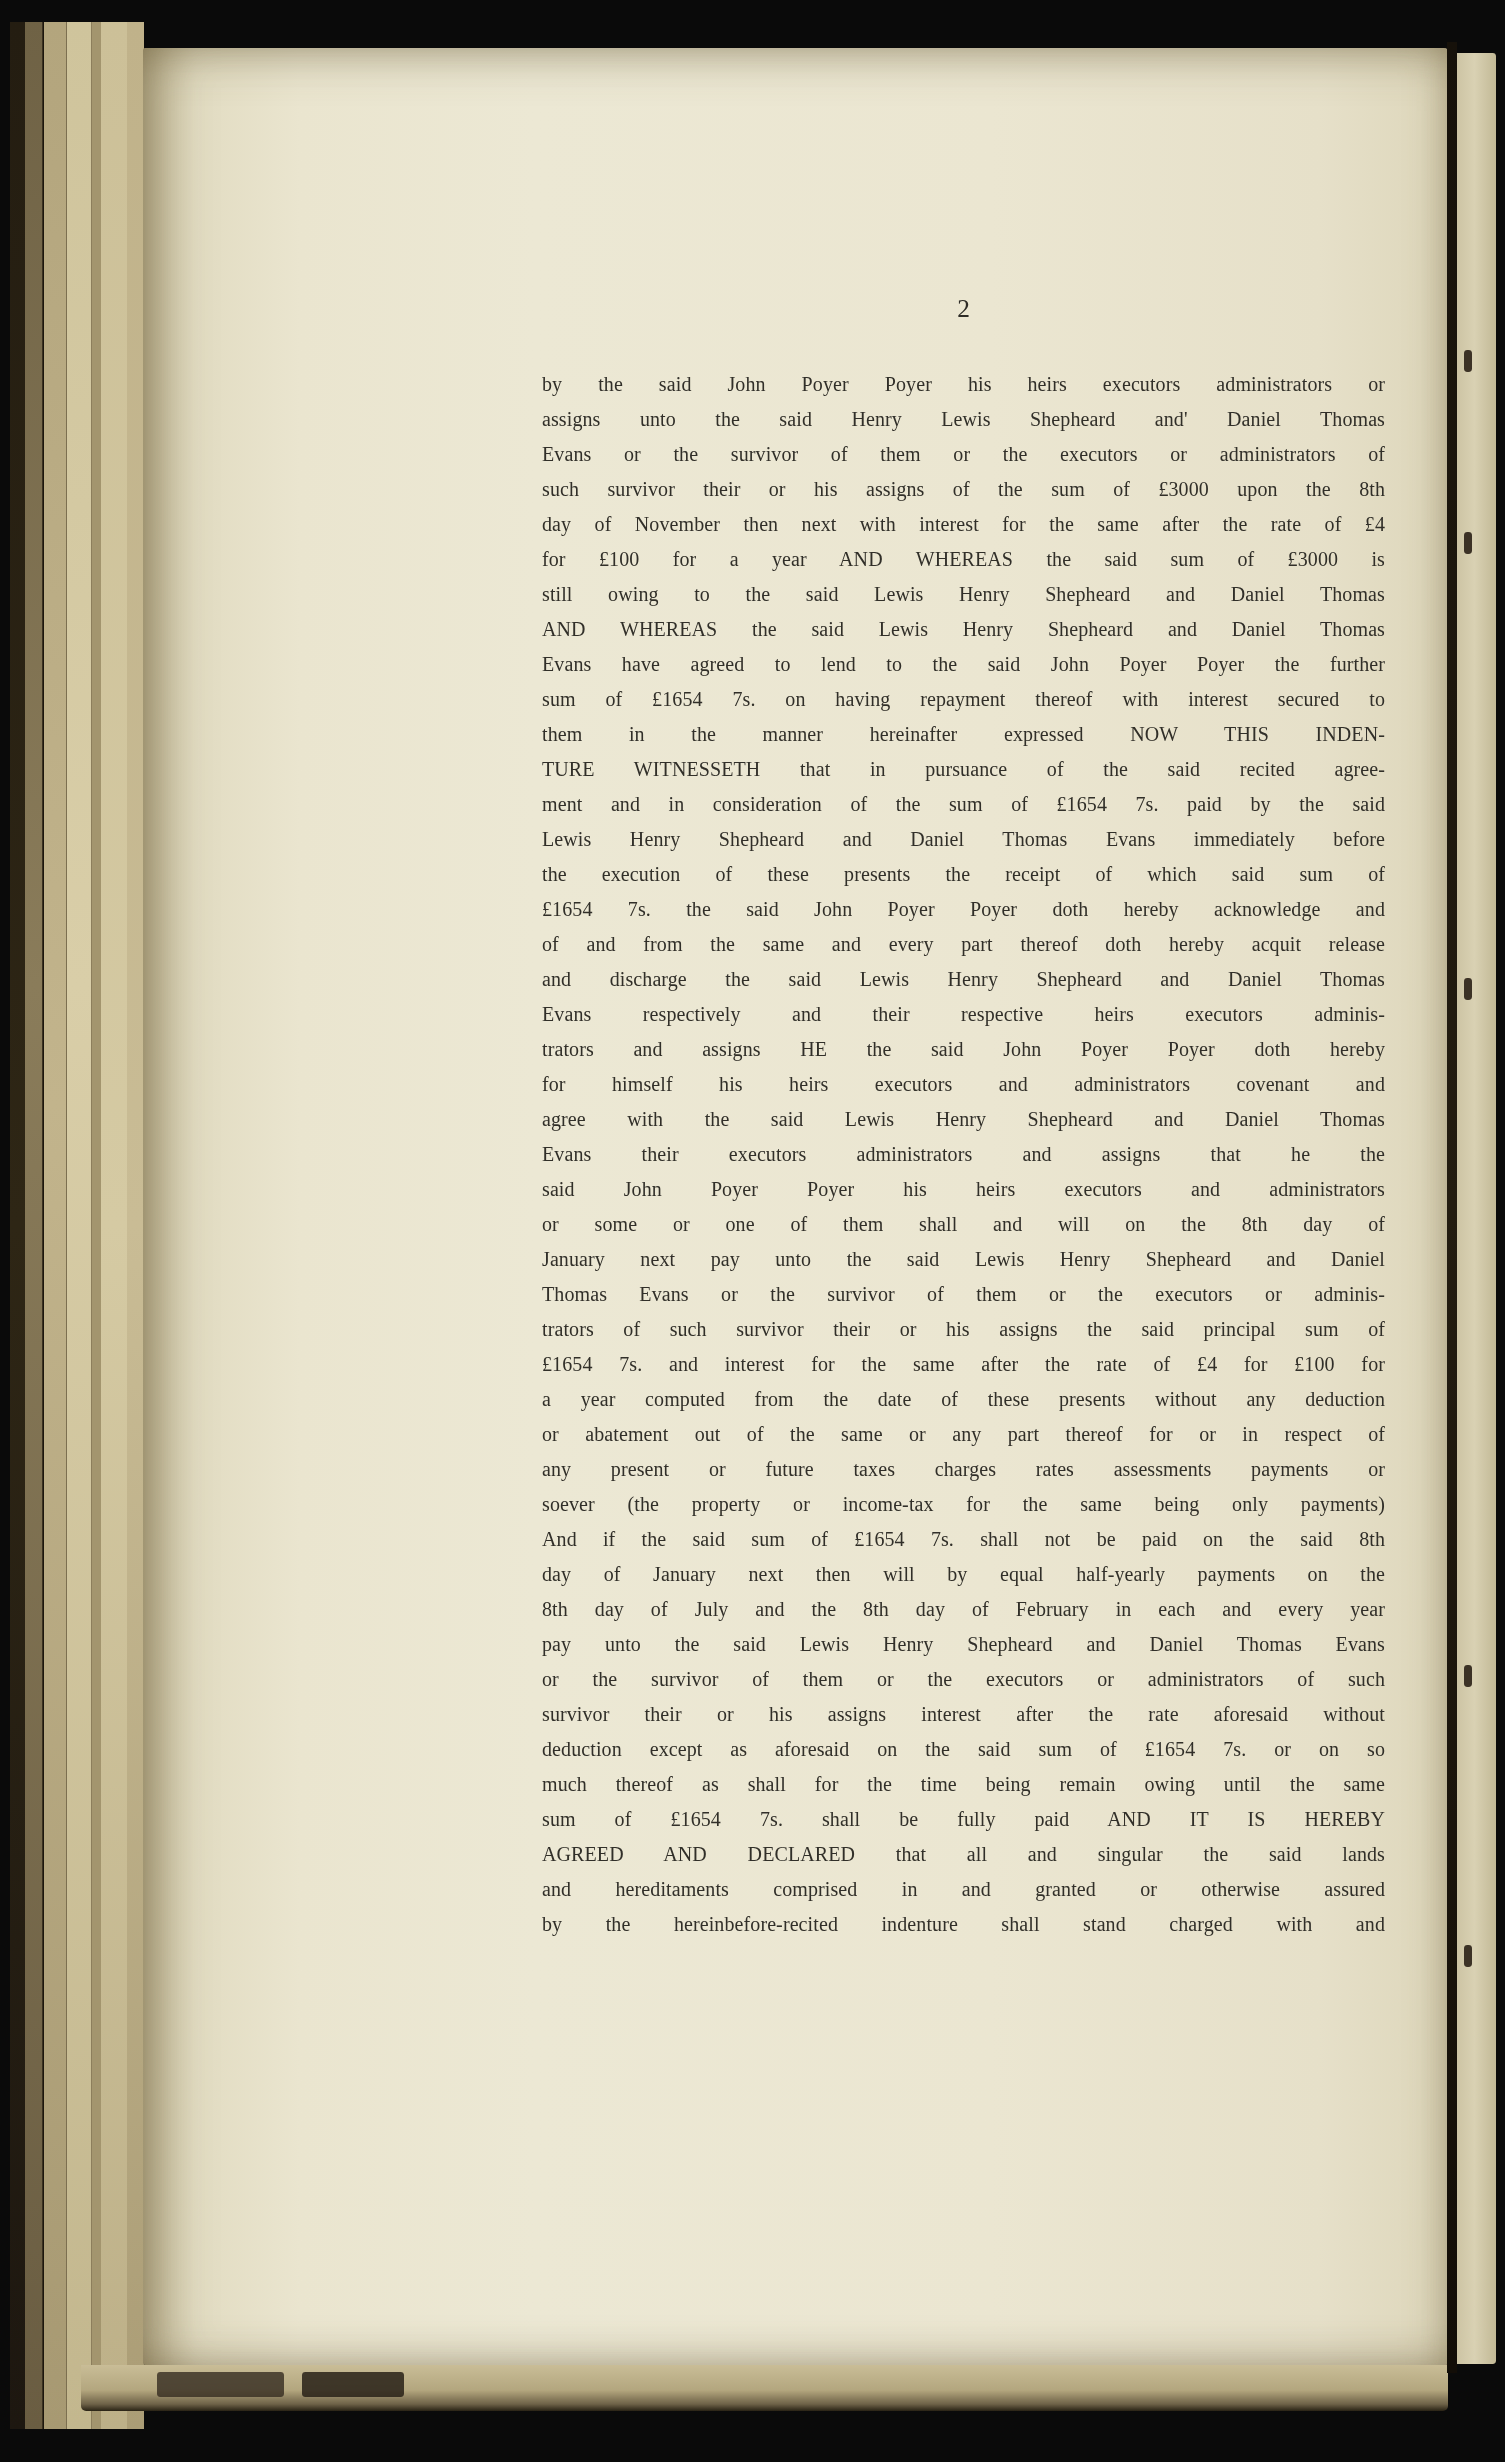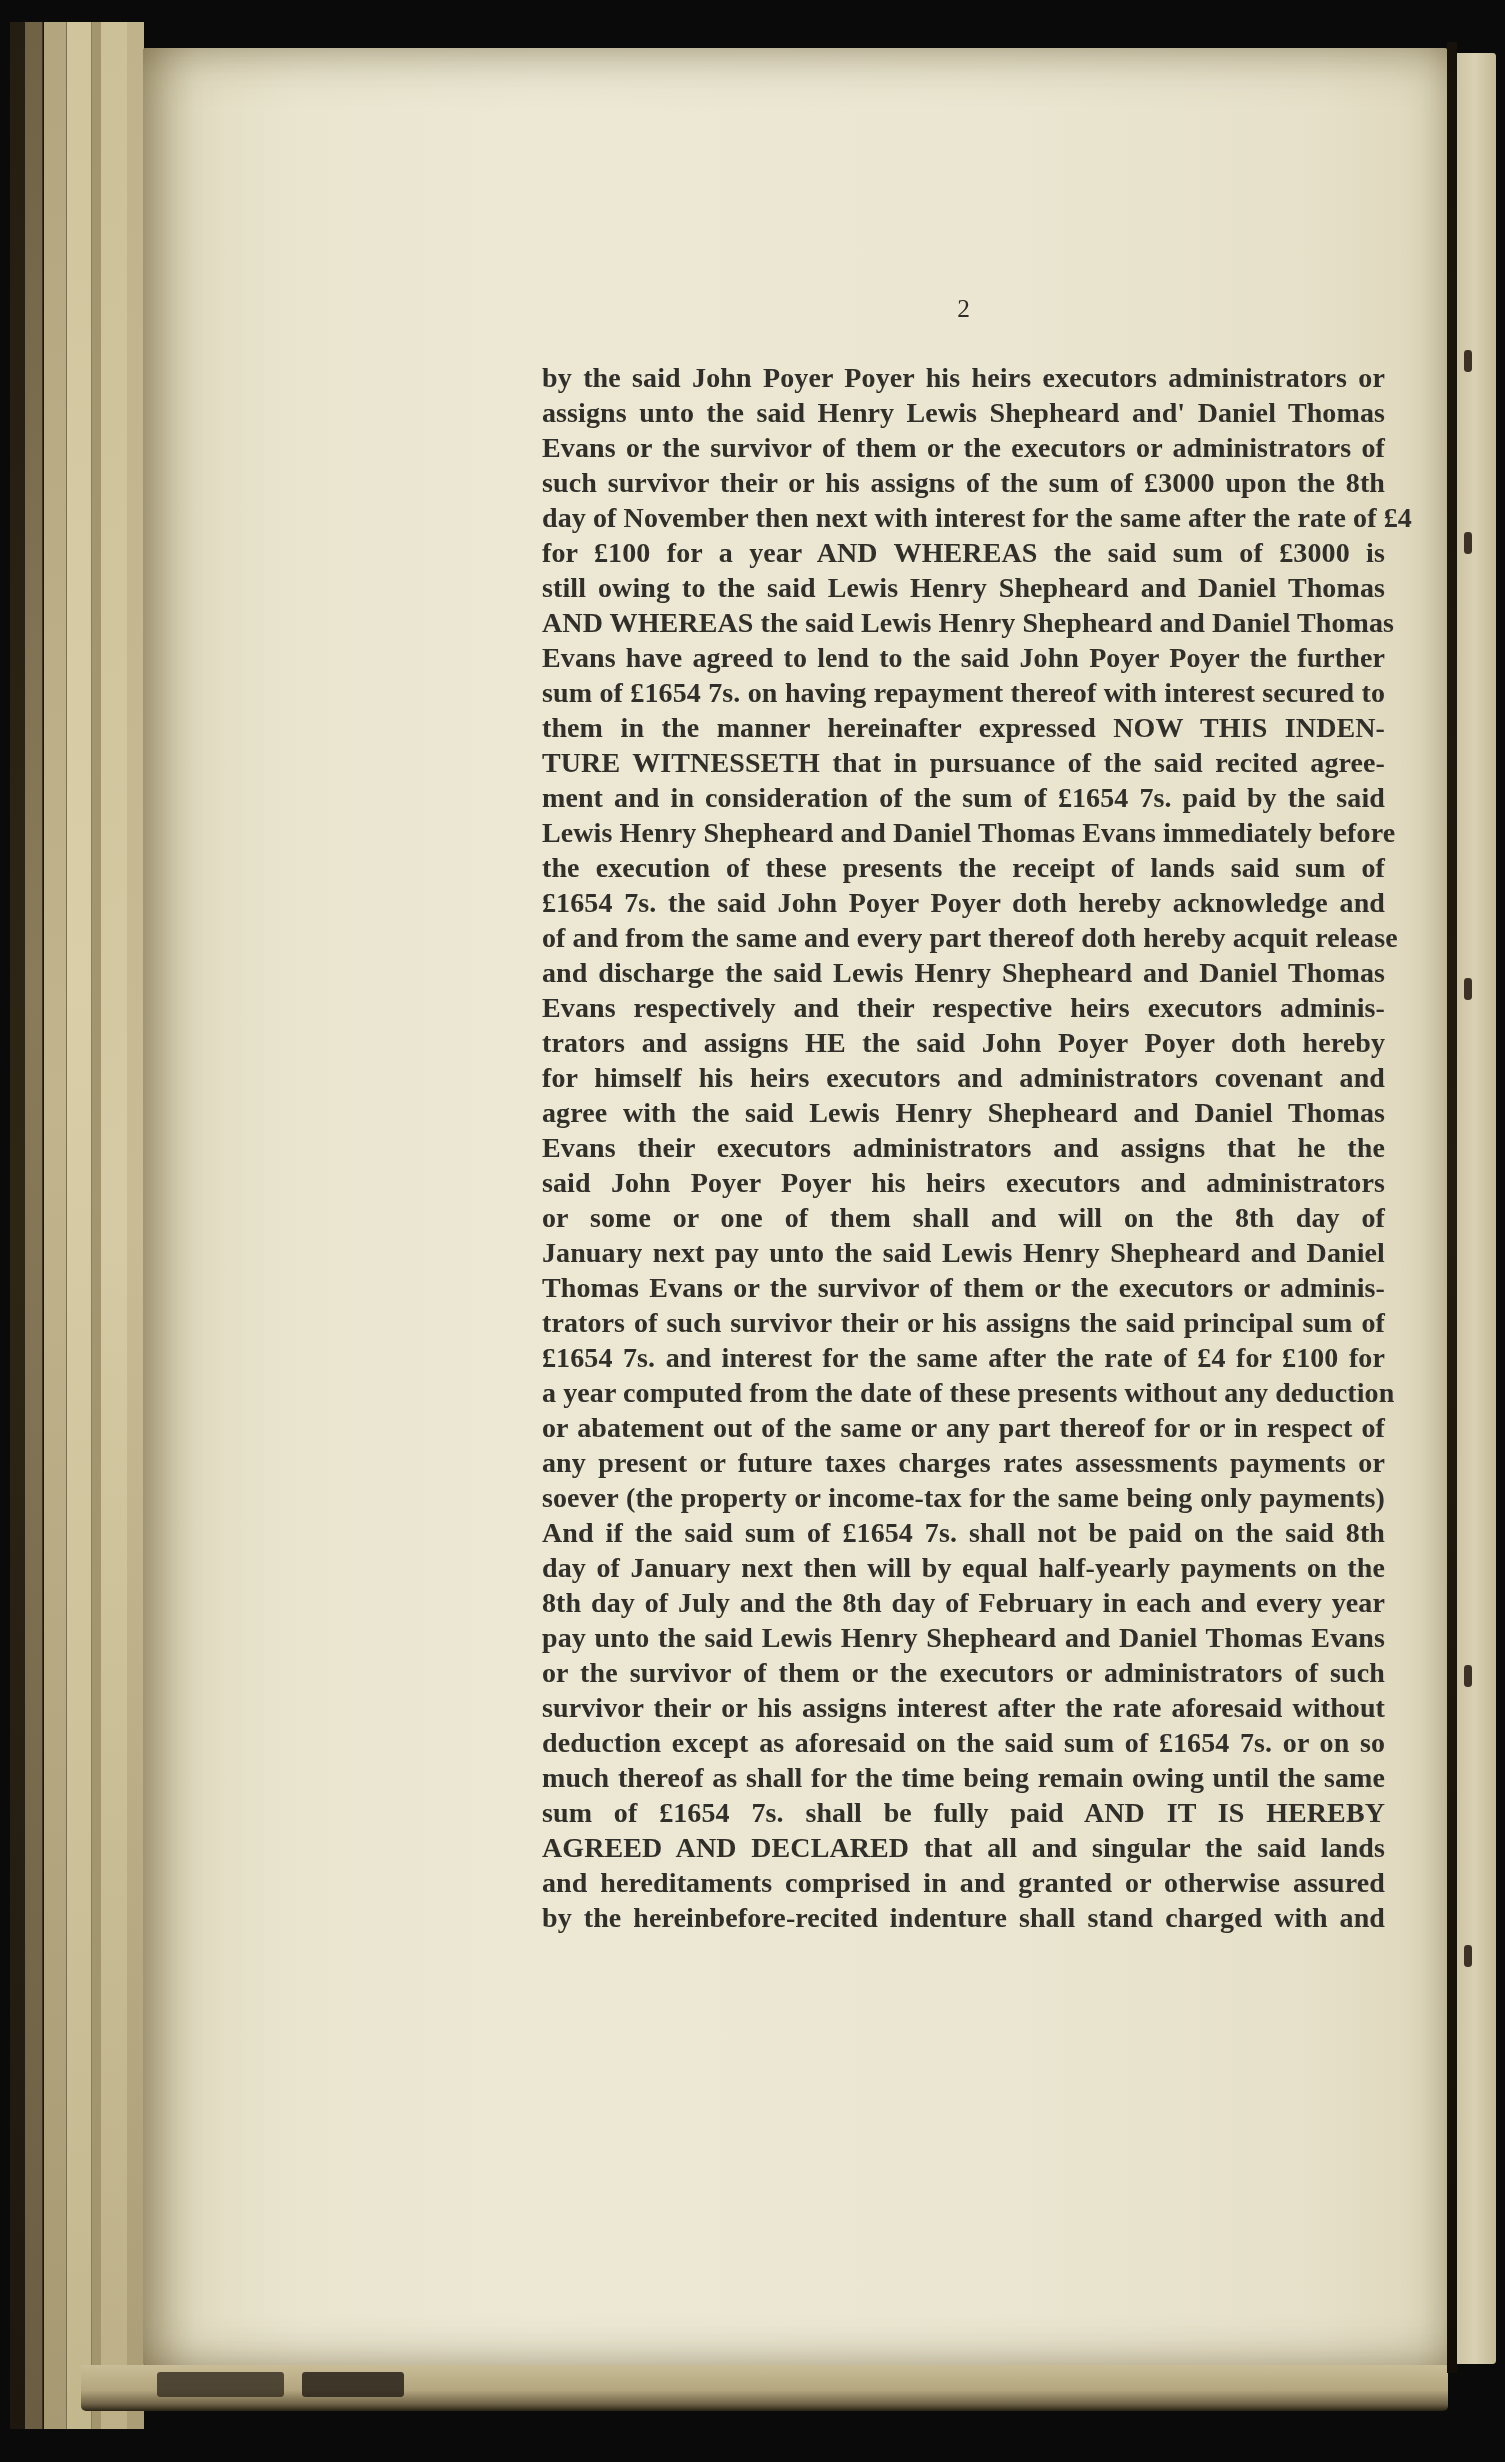--- a/index.html
+++ b/index.html
@@ -58,26 +58,25 @@
     left: 399px;
     top: 246px;
     width: 843px;
     text-align: center;
     font-size: 25.4px;
     color: #2e2c26;
   }
   .text-block {
     position: absolute;
     left: 399px;
-    top: 312px;
+    top: 319px;
     width: 843px;
-    font-size: 28px;
+    font-size: 20px;
     color: #312f29;
     letter-spacing: 0.1px;
-    font-weight: bold;
   }
   .line {
     line-height: 35px;
     height: 35px;
     white-space: nowrap;
     text-align: justify;
     text-align-last: justify;
     overflow: visible;
   }
   
@@ -162,21 +161,21 @@
         <div class="line">day of November then next with interest for the same after the rate of £4</div>
         <div class="line">for £100 for a year AND WHEREAS the said sum of £3000 is</div>
         <div class="line">still owing to the said Lewis Henry Shepheard and Daniel Thomas</div>
         <div class="line">AND WHEREAS the said Lewis Henry Shepheard and Daniel Thomas</div>
         <div class="line">Evans have agreed to lend to the said John Poyer Poyer the further</div>
         <div class="line">sum of £1654 7s. on having repayment thereof with interest secured to</div>
         <div class="line">them in the manner hereinafter expressed NOW THIS INDEN-</div>
         <div class="line">TURE WITNESSETH that in pursuance of the said recited agree-</div>
         <div class="line">ment and in consideration of the sum of £1654 7s. paid by the said</div>
         <div class="line">Lewis Henry Shepheard and Daniel Thomas Evans immediately before</div>
-        <div class="line">the execution of these presents the receipt of lands said sum of</div>
+        <div class="line">the execution of these presents the receipt of which said sum of</div>
         <div class="line">£1654 7s. the said John Poyer Poyer doth hereby acknowledge and</div>
         <div class="line">of and from the same and every part thereof doth hereby acquit release</div>
         <div class="line">and discharge the said Lewis Henry Shepheard and Daniel Thomas</div>
         <div class="line">Evans respectively and their respective heirs executors adminis-</div>
         <div class="line">trators and assigns HE the said John Poyer Poyer doth hereby</div>
         <div class="line">for himself his heirs executors and administrators covenant and</div>
         <div class="line">agree with the said Lewis Henry Shepheard and Daniel Thomas</div>
         <div class="line">Evans their executors administrators and assigns that he the</div>
         <div class="line">said John Poyer Poyer his heirs executors and administrators</div>
         <div class="line">or some or one of them shall and will on the 8th day of</div>

